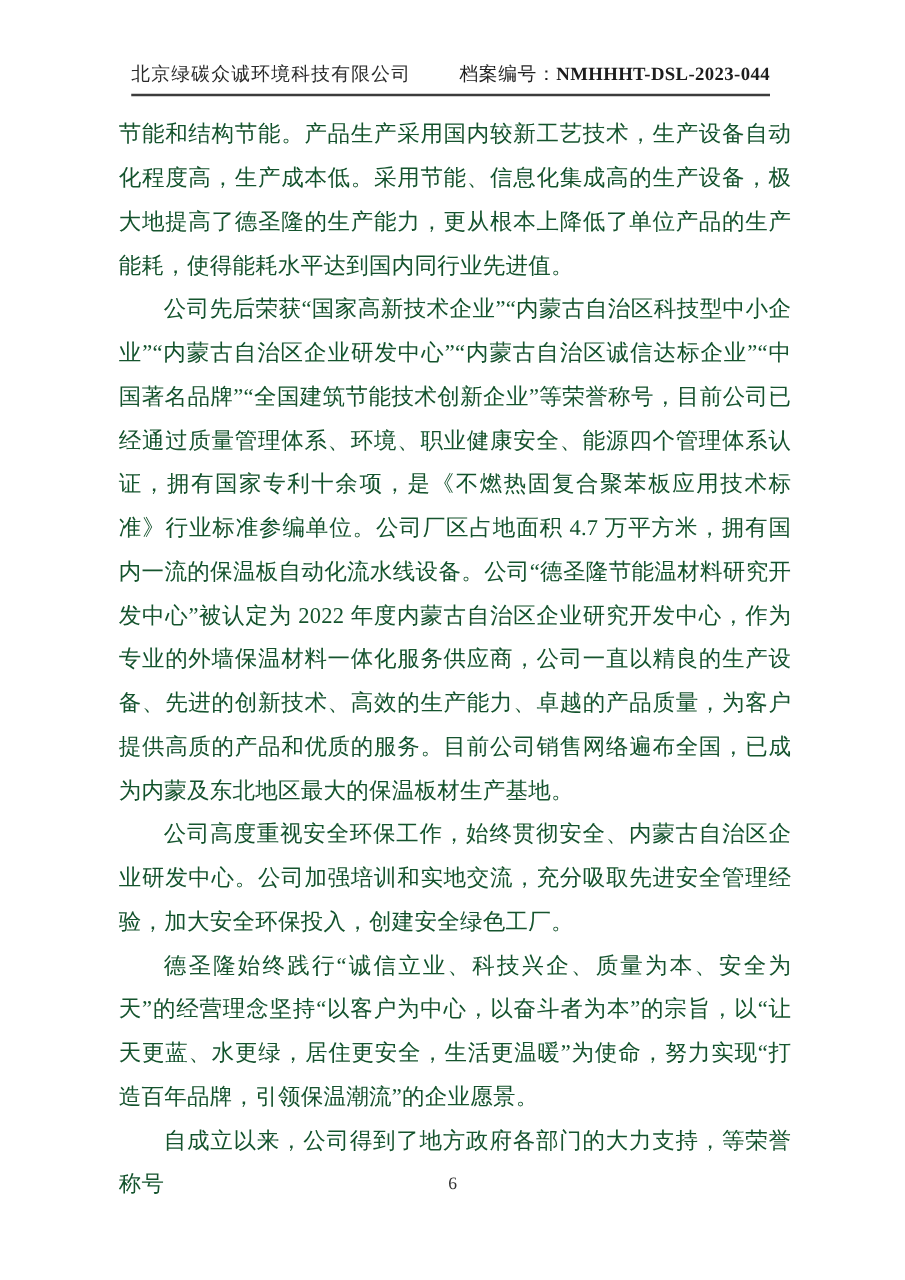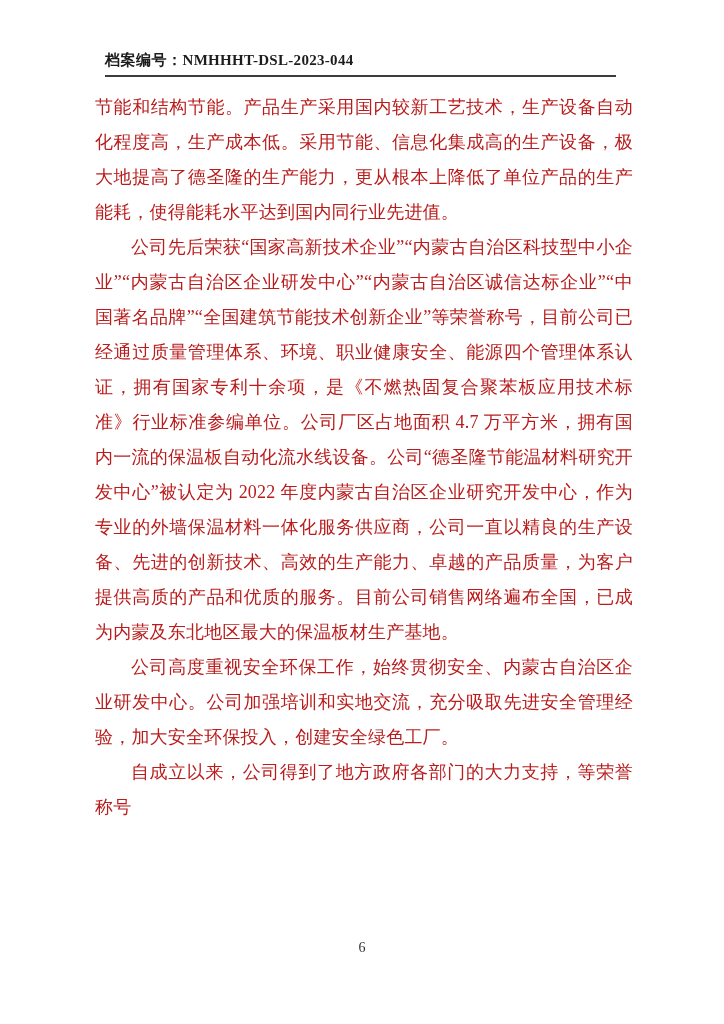--- a/index.html
+++ b/index.html
@@ -30,70 +30,71 @@
     letter-spacing: 1px;
     color: #2a2a2a;
   }
   .doc-header .archive {
     display: flex;
     align-items: baseline;
     color: #1d1d1d;
   }
   .doc-header .archive-label {
     letter-spacing: 0.5px;
-    font-weight: bold;
   }
   .doc-header .archive-number {
     font-weight: bold;
     letter-spacing: 0.3px;
   }
   .doc-body {
     position: absolute;
     top: 90px;
     left: 95px;
     right: 91px;
   }
   .doc-body p.para {
     margin: 0;
     font-size: 18px;
     line-height: 35px;
     text-align: justify;
     letter-spacing: 0.2px;
-    color: #b91c1c;
+    color: #14532d;
   }
   .doc-body p.para.indent {
     text-indent: 2em;
   }
   .page-footer {
     position: absolute;
     top: 940px;
     left: 0;
     width: 100%;
     text-align: center;
     font-size: 14px;
     color: #333333;
   }
 </style>
 </head>
 <body>
 
 <div class="page">
 
   <div class="doc-header">
+    <span class="company">北京绿碳众诚环境科技有限公司</span>
     <span class="archive">
       <span class="archive-label">档案编号：</span>
       <span class="archive-number">NMHHHT-DSL-2023-044</span>
     </span>
   </div>
 
   <div class="doc-body">
 
   <p class="para">节能和结构节能。产品生产采用国内较新工艺技术，生产设备自动化程度高，生产成本低。采用节能、信息化集成高的生产设备，极大地提高了德圣隆的生产能力，更从根本上降低了单位产品的生产能耗，使得能耗水平达到国内同行业先进值。</p>
       <p class="para indent">公司先后荣获“国家高新技术企业”“内蒙古自治区科技型中小企业”“内蒙古自治区企业研发中心”“内蒙古自治区诚信达标企业”“中国著名品牌”“全国建筑节能技术创新企业”等荣誉称号，目前公司已经通过质量管理体系、环境、职业健康安全、能源四个管理体系认证，拥有国家专利十余项，是《不燃热固复合聚苯板应用技术标准》行业标准参编单位。公司厂区占地面积 4.7 万平方米，拥有国内一流的保温板自动化流水线设备。公司“德圣隆节能温材料研究开发中心”被认定为 2022 年度内蒙古自治区企业研究开发中心，作为专业的外墙保温材料一体化服务供应商，公司一直以精良的生产设备、先进的创新技术、高效的生产能力、卓越的产品质量，为客户提供高质的产品和优质的服务。目前公司销售网络遍布全国，已成为内蒙及东北地区最大的保温板材生产基地。</p>
       <p class="para indent">公司高度重视安全环保工作，始终贯彻安全、内蒙古自治区企业研发中心。公司加强培训和实地交流，充分吸取先进安全管理经验，加大安全环保投入，创建安全绿色工厂。</p>
+      <p class="para indent">德圣隆始终践行“诚信立业、科技兴企、质量为本、安全为天”的经营理念坚持“以客户为中心，以奋斗者为本”的宗旨，以“让天更蓝、水更绿，居住更安全，生活更温暖”为使命，努力实现“打造百年品牌，引领保温潮流”的企业愿景。</p>
       <p class="para indent">自成立以来，公司得到了地方政府各部门的大力支持，等荣誉称号</p>
     </div>
 
   <div class="page-footer">
     <span>6</span>
   </div>
 
 </div>
 
 </body></html>

